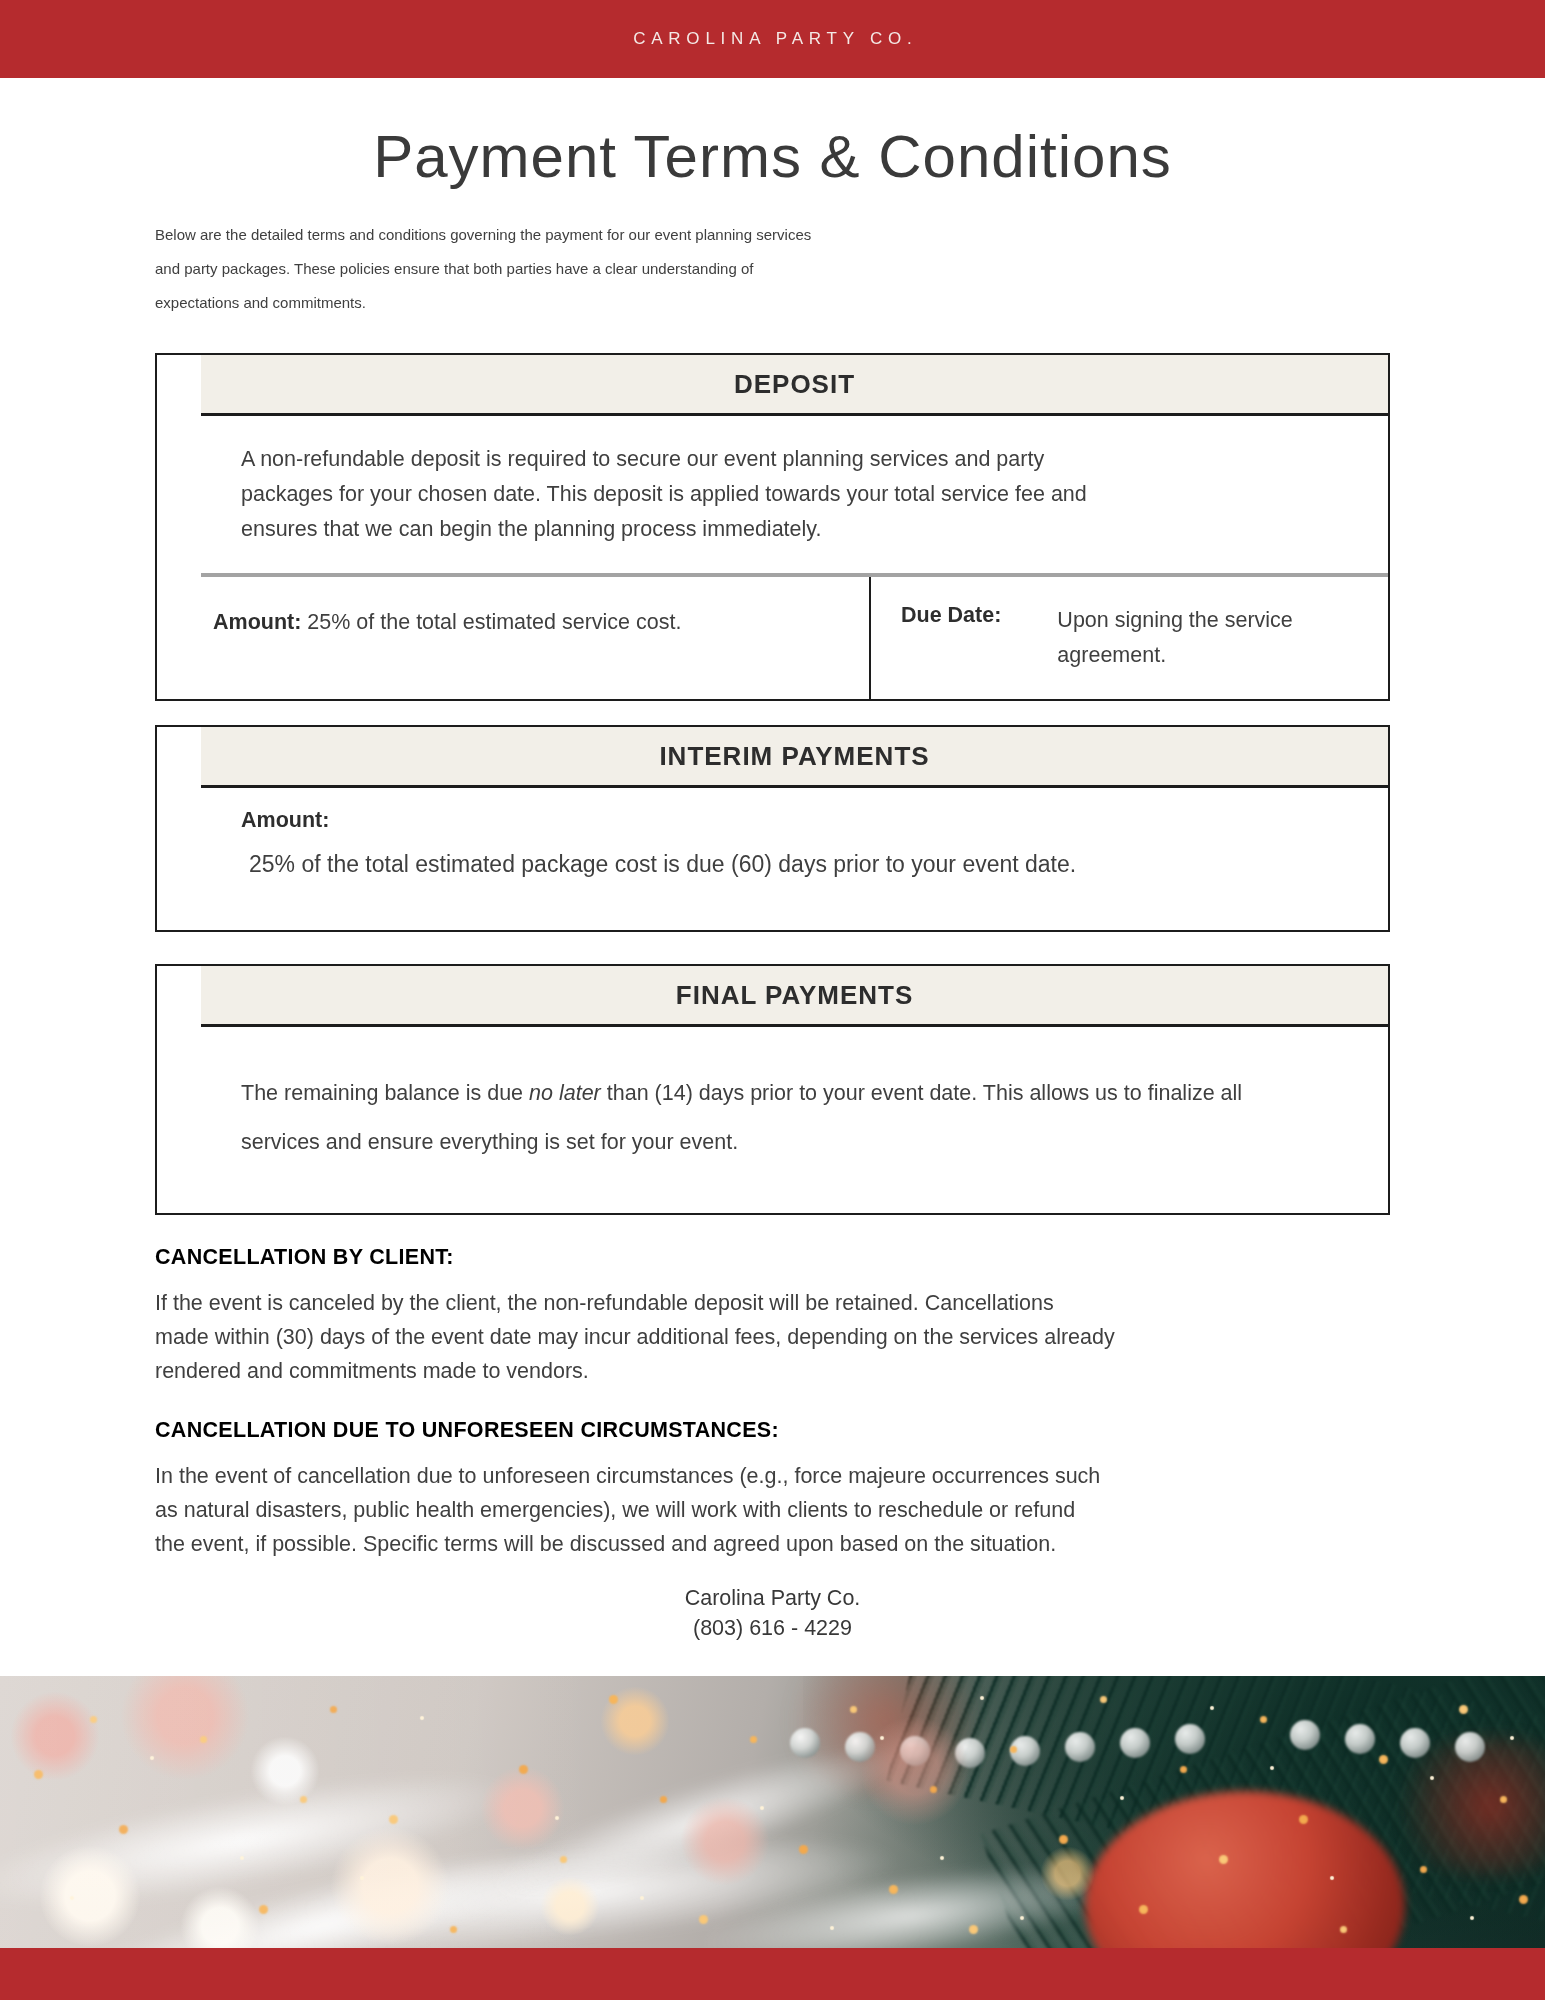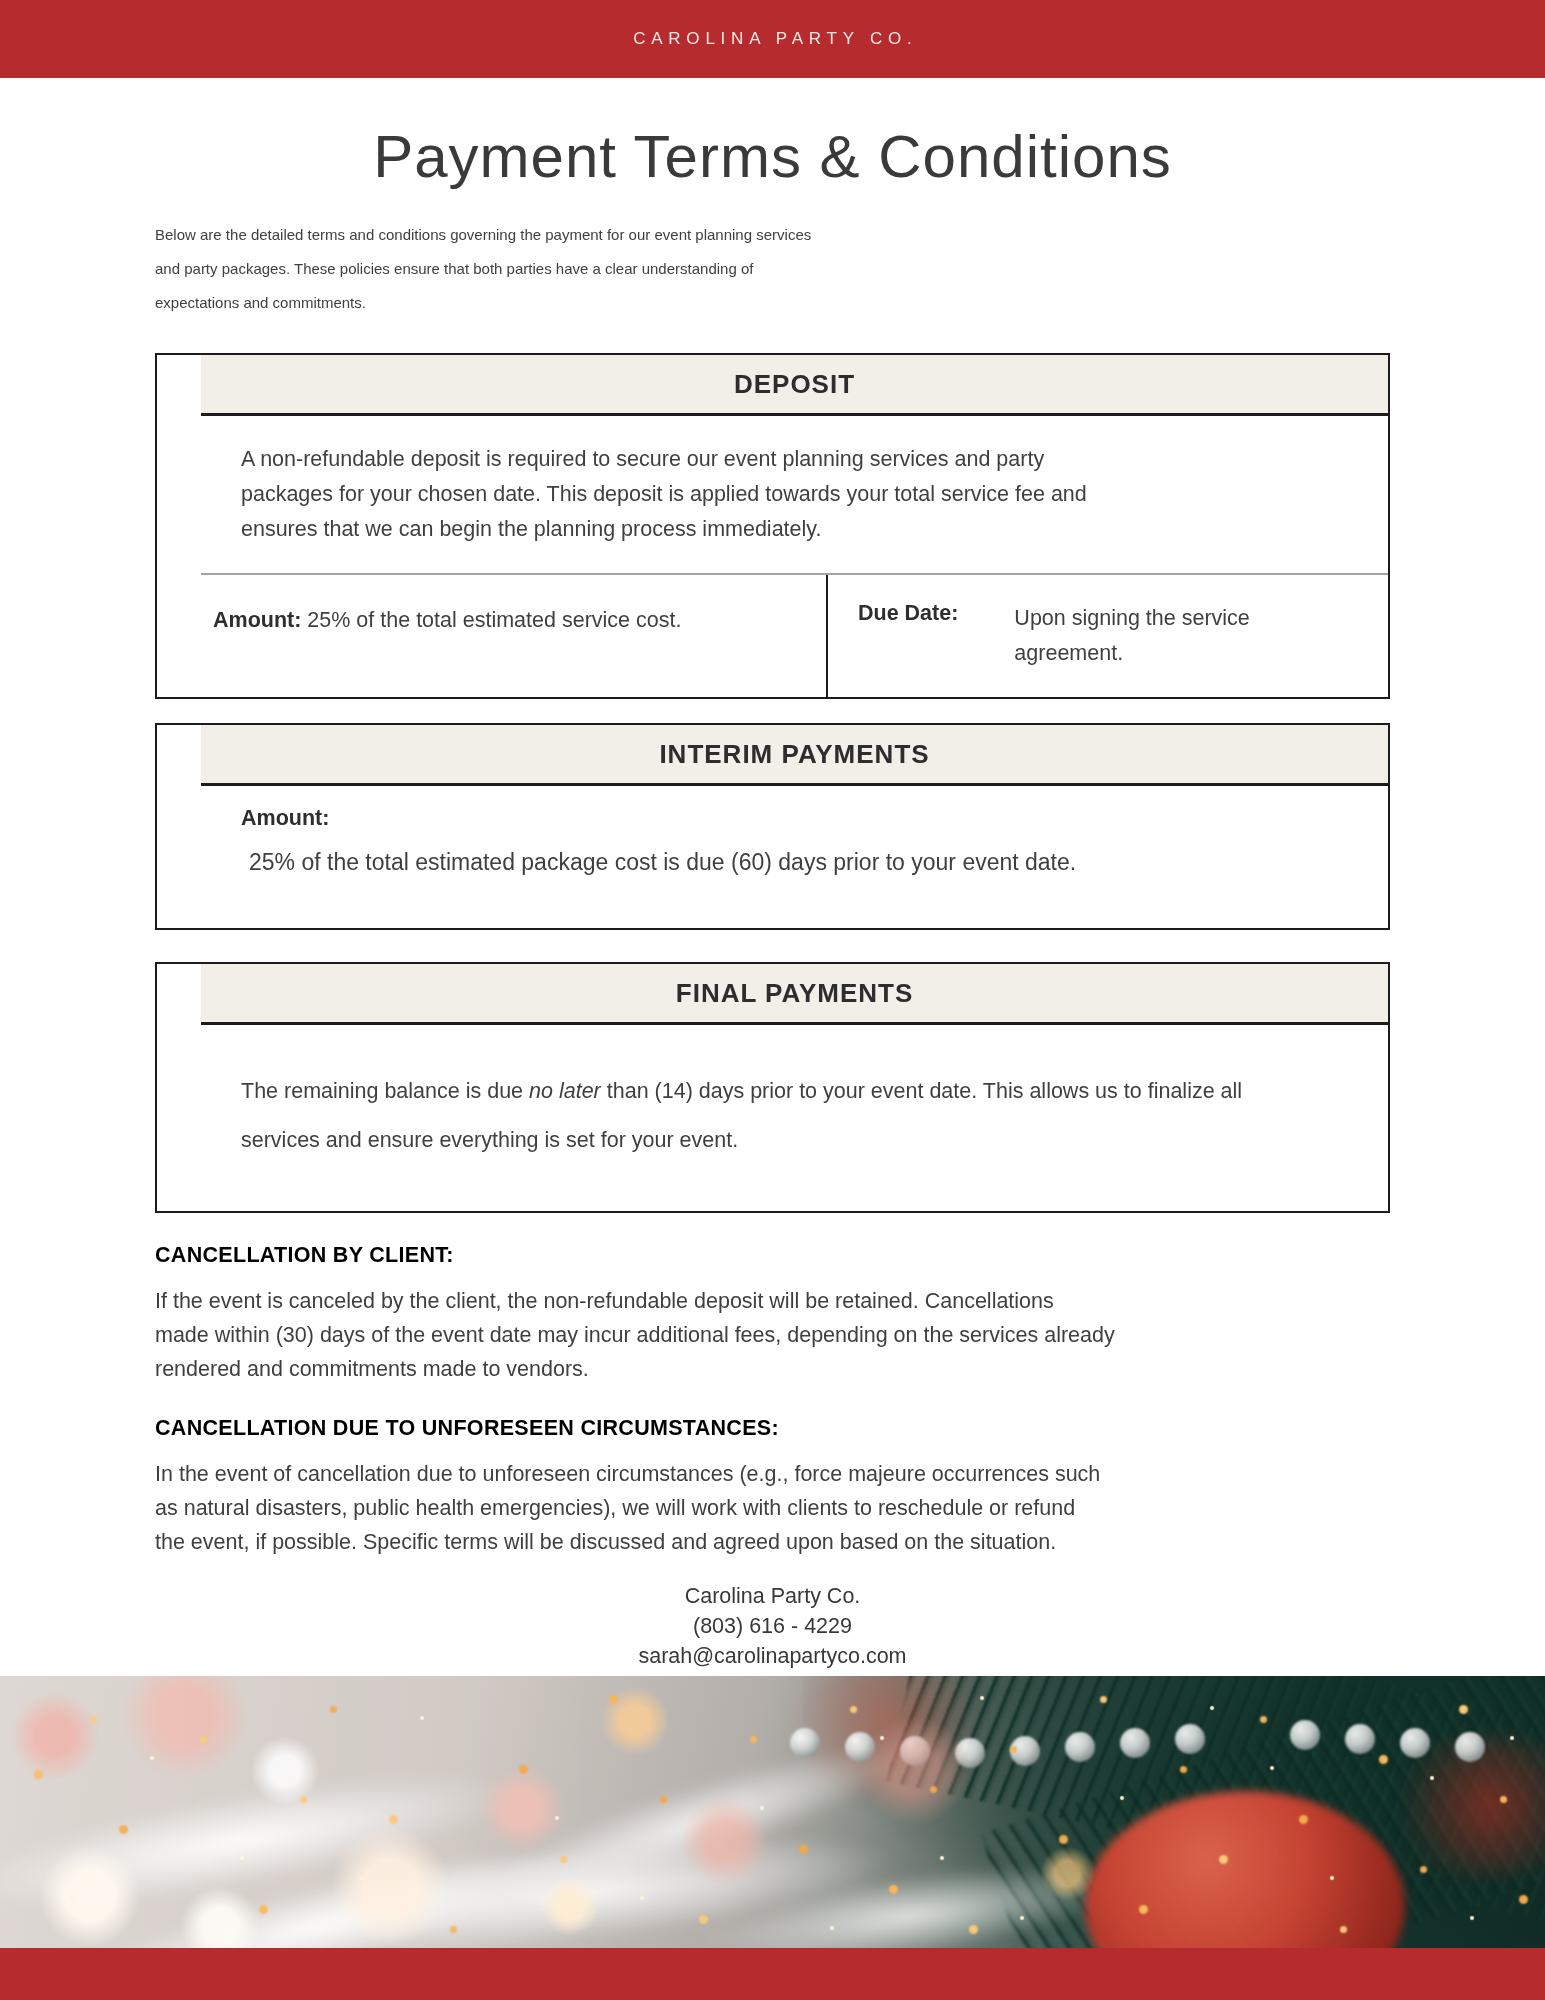--- a/index.html
+++ b/index.html
@@ -21,21 +21,21 @@
 
   
   .box { margin-top:33px; border:2px solid #1c1c1c; background:#ffffff;padding-left:44px; }
   .box.deposit { margin-top:33px; }
   .box.interim { margin-top:24px; }
   .box.final   { margin-top:32px; }
   .box-header { background:#f2efe8; border-bottom:3px solid #1c1c1c; text-align:center;
                 padding:14px 0 13px; font-size:26px; font-weight:700; color:#2d2d2d; letter-spacing:1px; }
   .box-body p.bodytext { margin:0; padding:26px 40px; font-size:21.5px; line-height:35px; }
 
-  .deposit-row { display:flex; border-top:2px solid #a3a3a3; }
+  .deposit-row { display:flex; border-top:4px solid #a3a3a3;gap:43px; }
   .cell-amount { width:625px; box-sizing:border-box; padding:28px 16px 48px 12px;
                  font-size:21.5px; line-height:35px; }
   .cell-due { flex:1; border-left:2px solid #1c1c1c; padding:26px 24px 26px 30px;
               display:flex; gap:56px; align-items:flex-start; font-size:21.5px; }
   .lbl { font-weight:700; color:#2e2e2e; }
   .due-value { line-height:35px; }
 
   .interim-body { padding:20px 40px 40px; }
   .interim-body .amount-line { margin:0 0 14px; font-size:21.5px; font-weight:700; color:#2e2e2e; }
   .interim-body .interim-line { margin:8px; font-size:23px; line-height:35px; }
@@ -180,21 +180,20 @@
 rendered and commitments made to vendors.</p>
 
     <h3 class="sec">CANCELLATION DUE TO UNFORESEEN CIRCUMSTANCES:</h3>
     <p class="sec-body lines">In the event of cancellation due to unforeseen circumstances (e.g., force majeure occurrences such
 as natural disasters, public health emergencies), we will work with clients to reschedule or refund
 the event, if possible. Specific terms will be discussed and agreed upon based on the situation.</p>
 
     <div class="contact">
       <div>Carolina Party Co.</div>
       <div>(803) 616 - 4229</div>
-      <div>sarah@carolinapartyco.com</div>
     </div>
 
   </div>
 
   <div class="photo">
     <div class="firbase"></div>
     <div class="needles-a"></div>
     <div class="needles-b"></div>
     <div class="redglow"></div>
     <div class="redpatch"></div>

